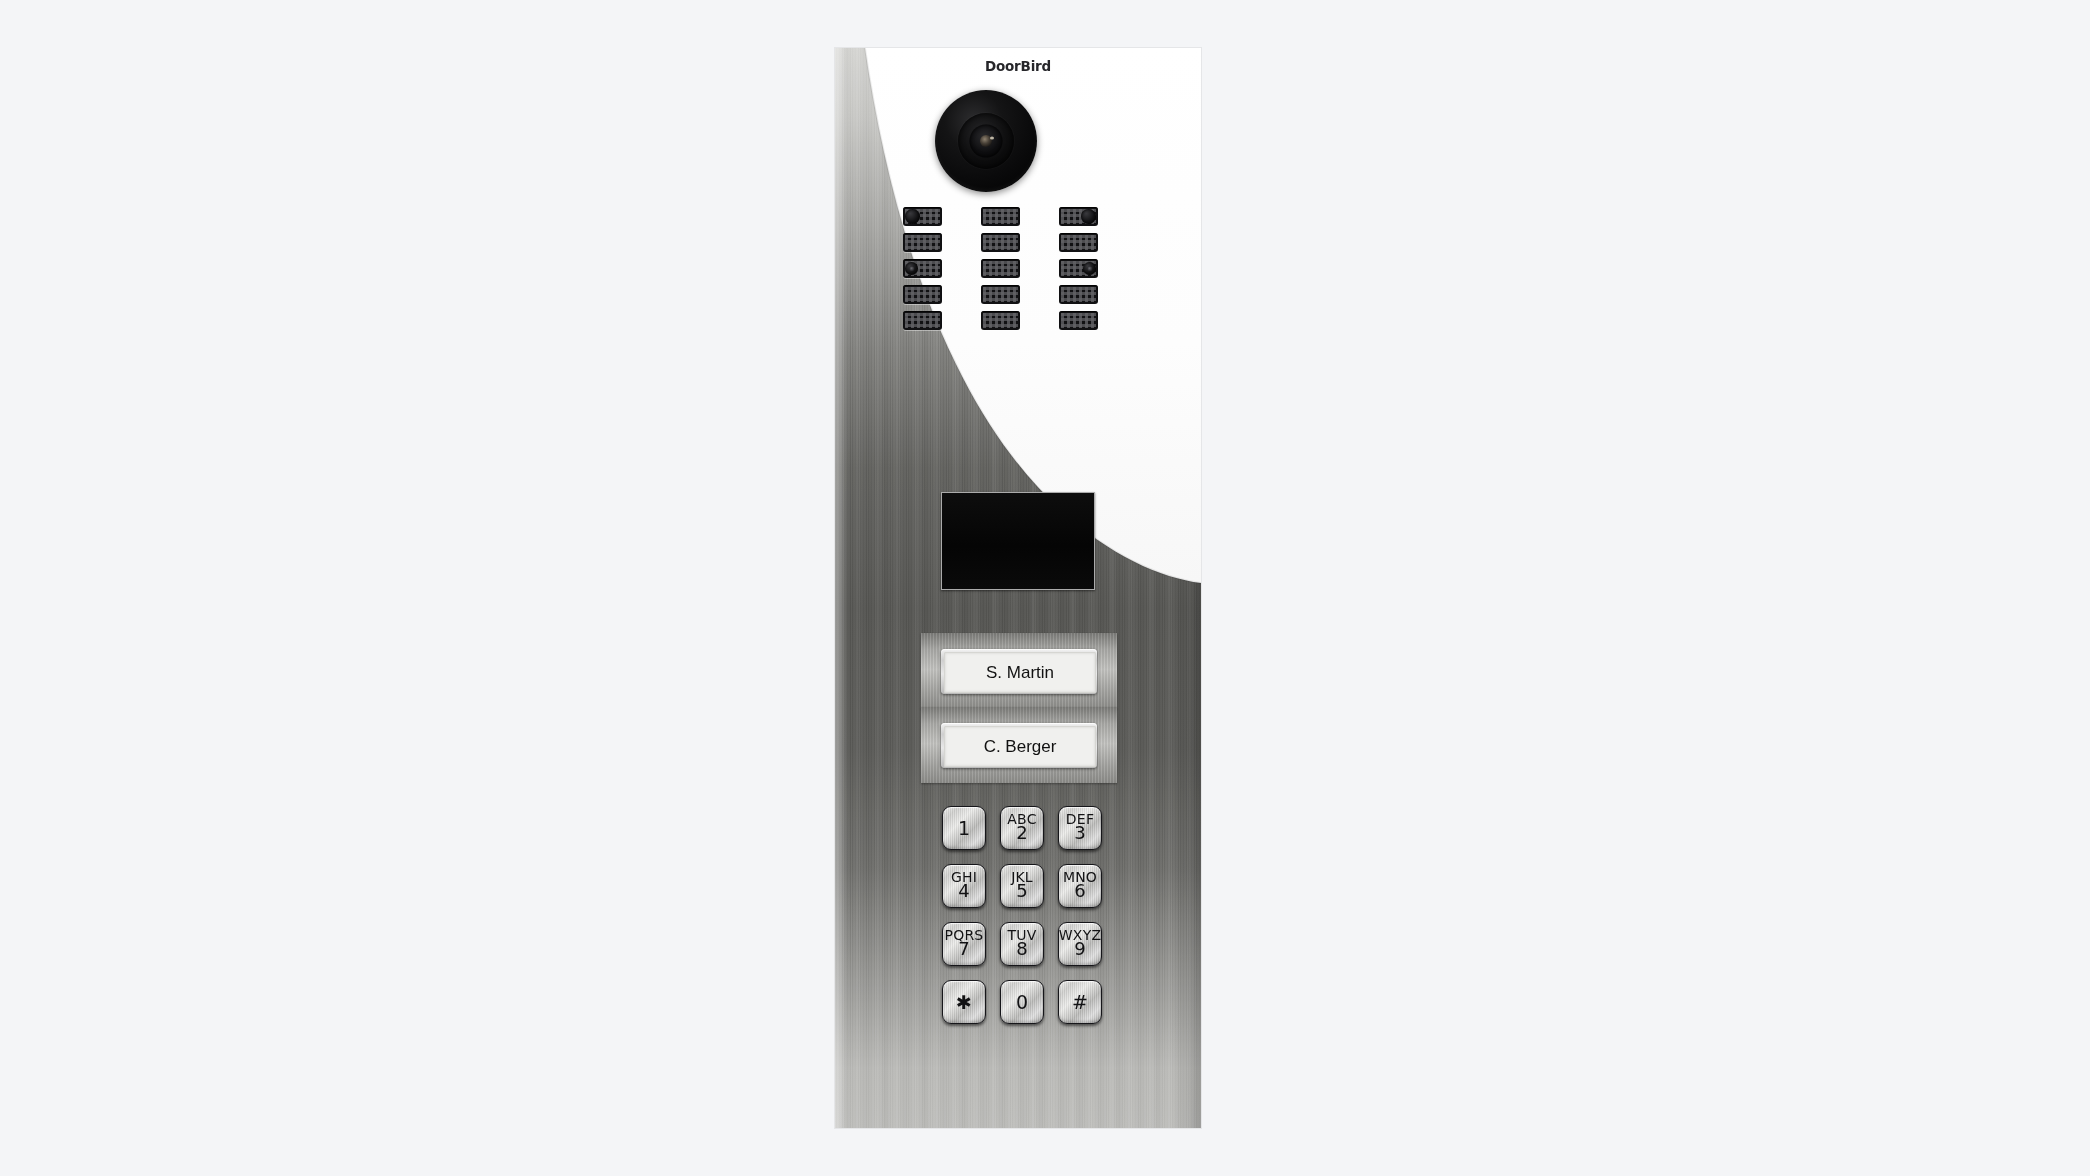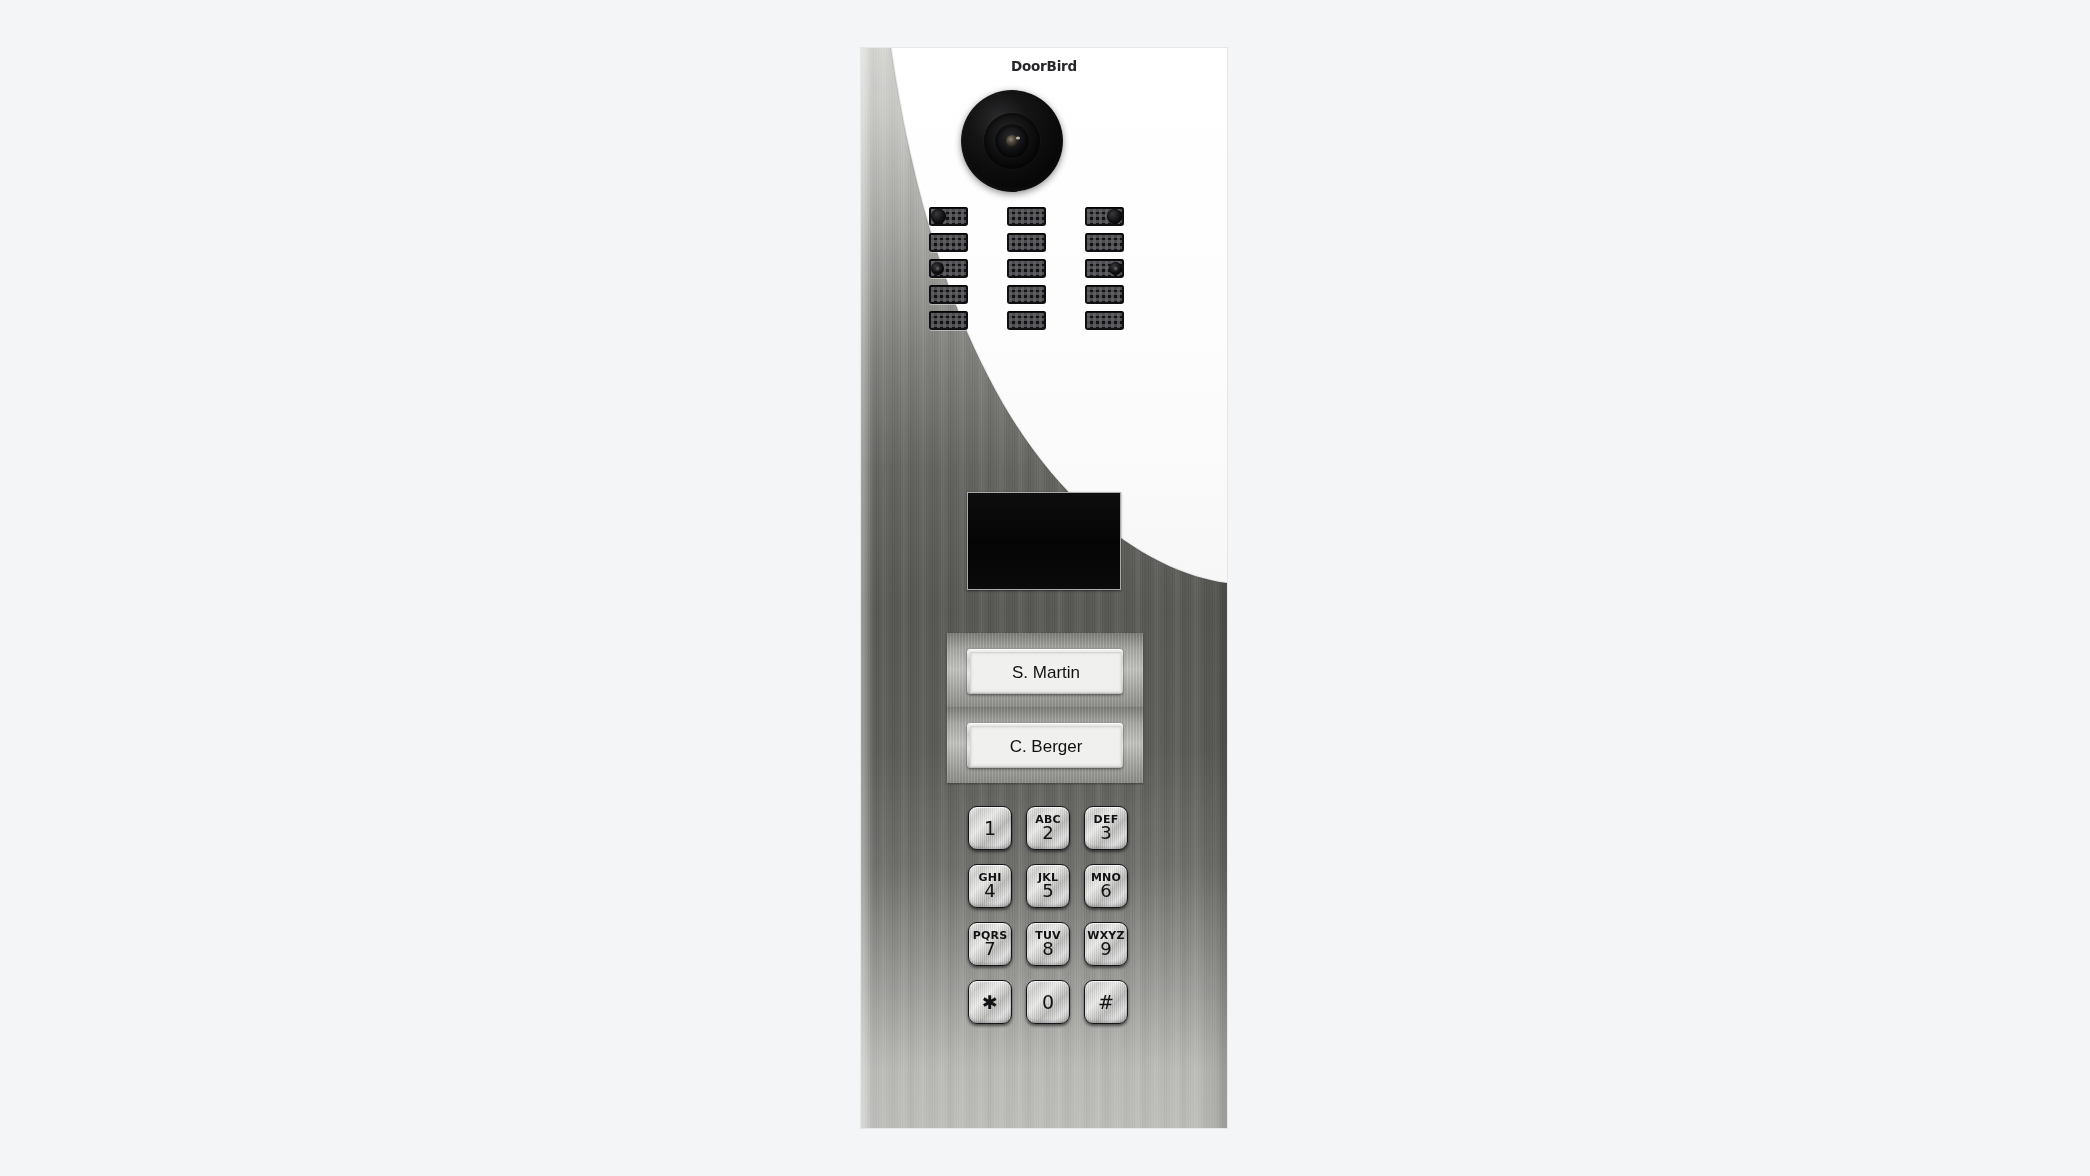--- a/index.html
+++ b/index.html
@@ -18,21 +18,21 @@
   #stage {
     position: relative;
     width: 2090px;
     height: 1176px;
     background: #f4f5f7;
   }
 
   
   #device {
     position: absolute;
-    left: 861px;
+    left: 835px;
     top: 48px;
     width: 366px;
     height: 1080px;
     overflow: hidden;
     box-shadow: 0 0 0 1px rgba(0,0,0,0.06);
   }
 
   
   #metal-plate {
     position: absolute;
@@ -342,22 +342,22 @@
       inset 0 -2px 3px rgba(0,0,0,0.18);
     display: flex;
     flex-direction: column;
     align-items: center;
     justify-content: center;
     font-family: "DejaVu Sans", sans-serif;
     color: #121214;
     overflow: hidden;
   }
   .key .letters {
-    font-size: 11px;
-    font-weight: bold;
+    font-size: 14px;
+    font-weight: normal;
     line-height: 9px;
     letter-spacing: 0.2px;
     margin-bottom: -1px;
   }
   .key .digit {
     font-size: 18px;
     font-weight: normal;
     line-height: 19px;
   }
   .key.symbol .digit {

